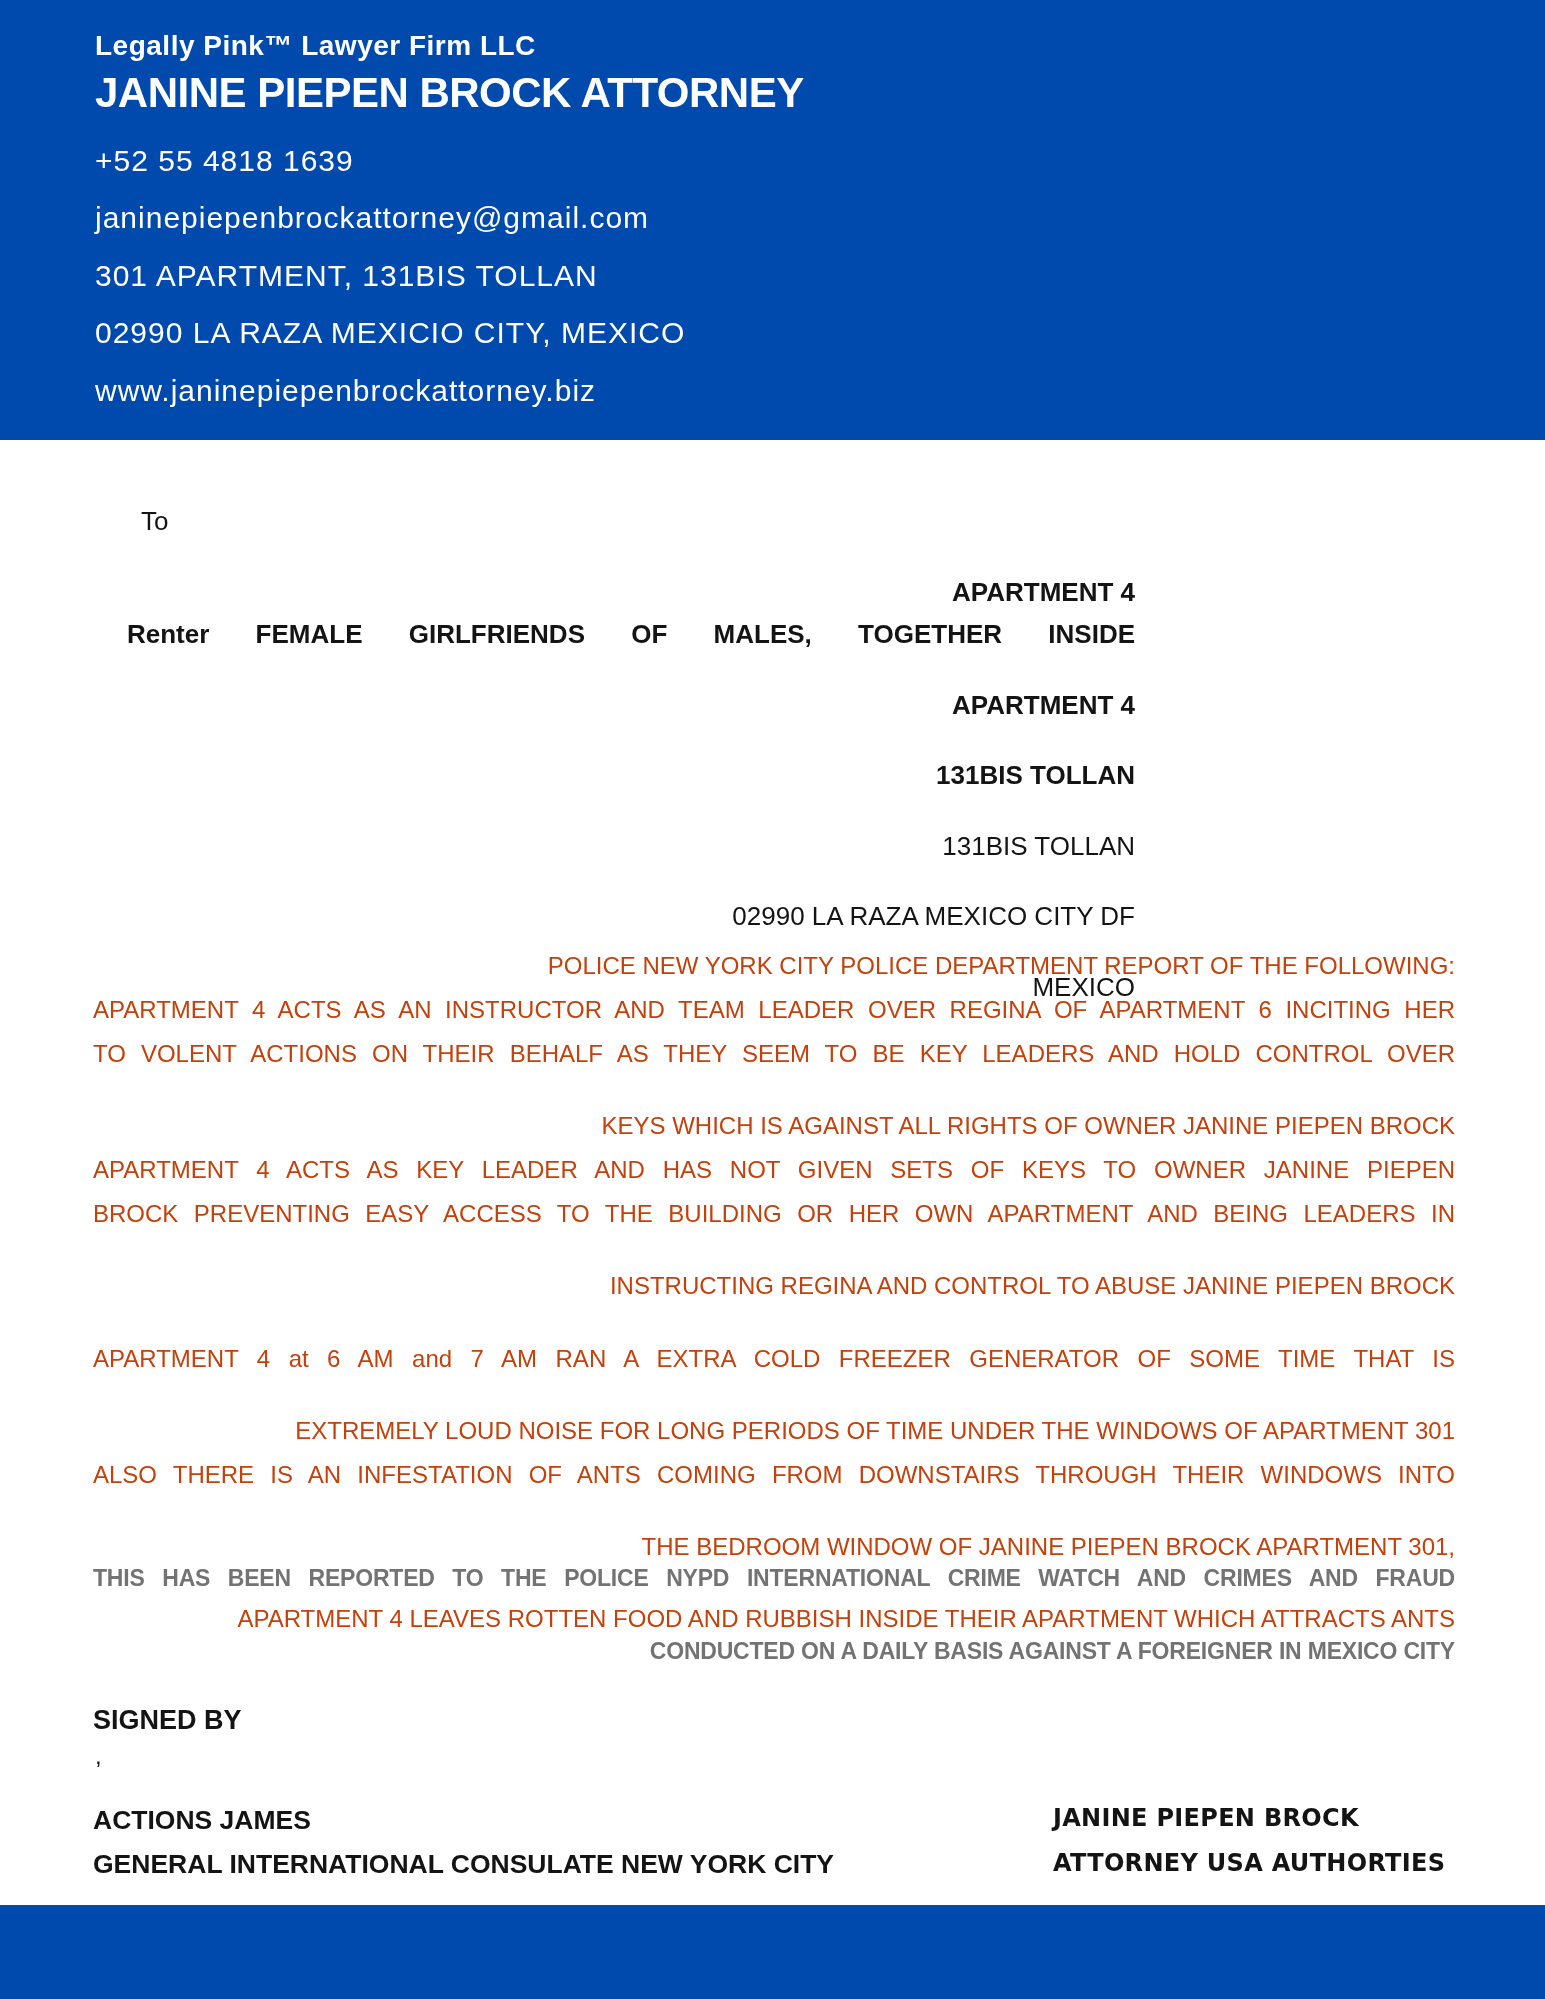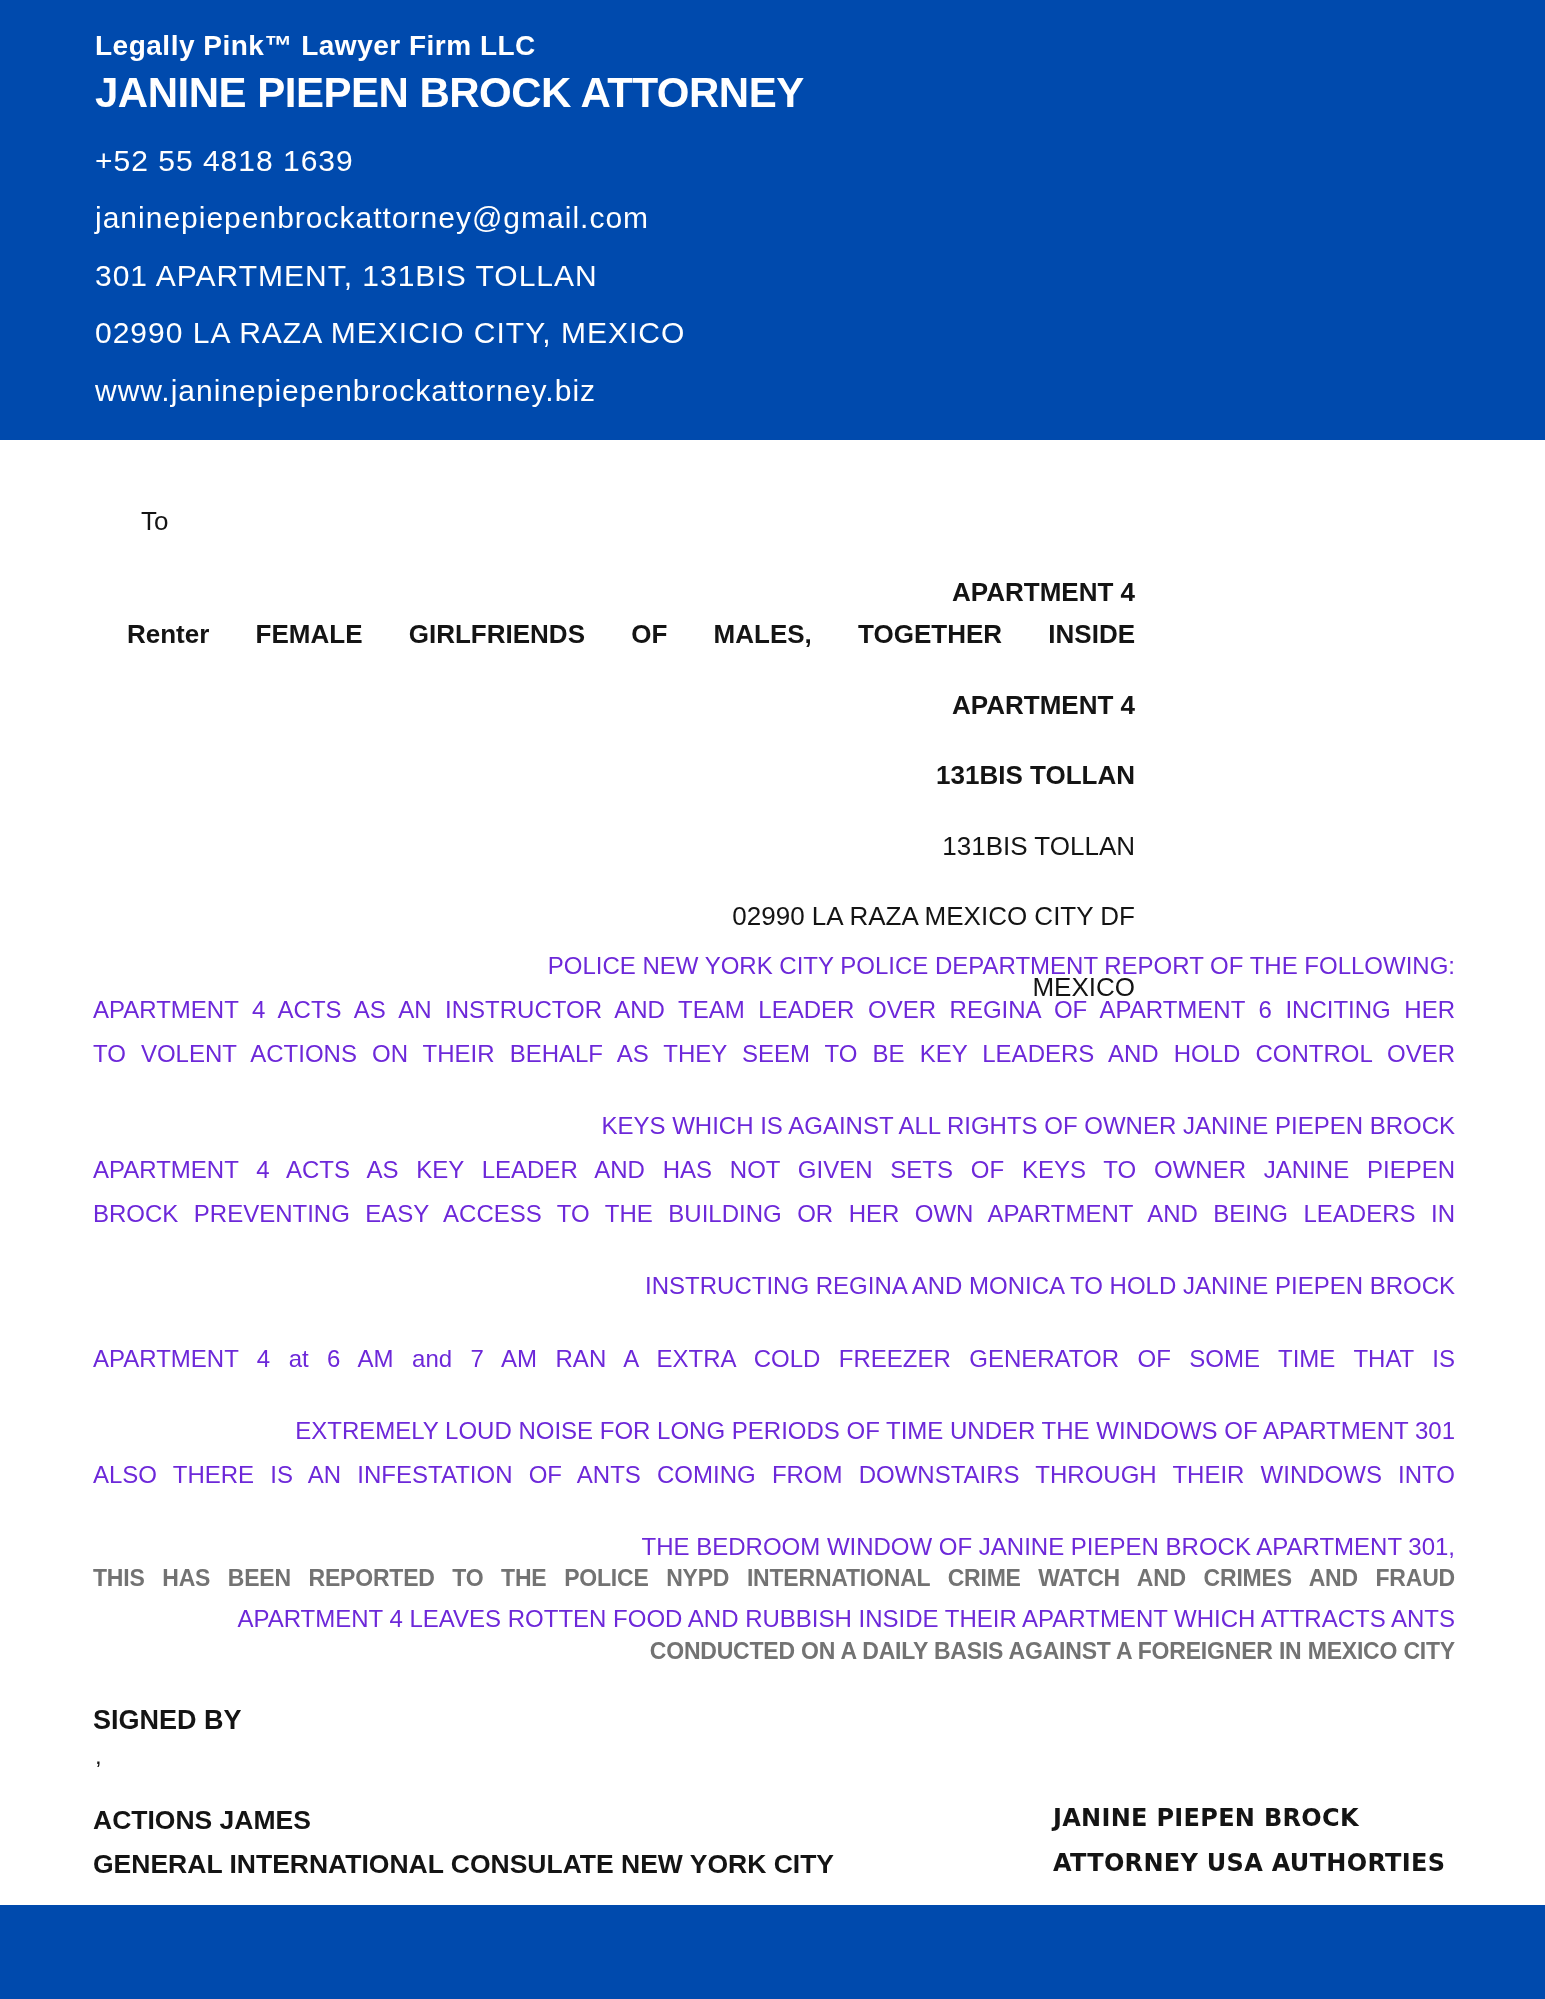--- a/index.html
+++ b/index.html
@@ -32,21 +32,21 @@
 
   
   .meta {
     position:absolute; left:900px; top:780px; width:545px;
     text-align:center; font-size:30px; line-height:49px; white-space:pre; color:#111;
   }
 
   
   .body1 {
     position:absolute; left:93px; top:916px; width:1362px;
-    font-size:24px; line-height:44px; color:#6d28d9;
+    font-size:24px; line-height:44px; color:#c2410c;
   }
   .pgap { height:29px; }
 
   .reported {
     position:absolute; left:93px; top:1556px; width:1362px;
     font-size:23px; line-height:45px; font-weight:700; letter-spacing:-0.2px; color:#737373;
   }
 
   
   .signed { position:absolute; left:93px; top:1705px; font-size:27px; font-weight:700; }
@@ -90,21 +90,21 @@
   </section>
 
 
   <section class="body1">
     <div class="ll">POLICE NEW YORK CITY POLICE DEPARTMENT REPORT OF THE FOLLOWING:</div>
     <div class="jl">APARTMENT 4 ACTS AS AN INSTRUCTOR AND TEAM LEADER OVER REGINA OF APARTMENT 6 INCITING HER</div>
     <div class="jl">TO VOLENT ACTIONS ON THEIR BEHALF AS THEY SEEM TO BE KEY LEADERS AND HOLD CONTROL OVER</div>
     <div class="ll">KEYS WHICH IS AGAINST ALL RIGHTS OF OWNER JANINE PIEPEN BROCK</div>
     <div class="jl">APARTMENT 4 ACTS AS KEY LEADER AND HAS NOT GIVEN SETS OF KEYS TO OWNER JANINE PIEPEN</div>
     <div class="jl">BROCK PREVENTING EASY ACCESS TO THE BUILDING OR HER OWN APARTMENT AND BEING LEADERS IN</div>
-    <div class="ll">INSTRUCTING REGINA AND MONICA TO HOLD JANINE PIEPEN BROCK</div>
+    <div class="ll">INSTRUCTING REGINA AND CONTROL TO ABUSE JANINE PIEPEN BROCK</div>
     <div class="pgap"></div>
     <div class="jl">APARTMENT 4 at 6 AM and 7 AM RAN A EXTRA COLD FREEZER GENERATOR OF SOME TIME THAT IS</div>
     <div class="ll">EXTREMELY LOUD NOISE FOR LONG PERIODS OF TIME UNDER THE WINDOWS OF APARTMENT 301</div>
     <div class="jl">ALSO THERE IS AN INFESTATION OF ANTS COMING FROM DOWNSTAIRS THROUGH THEIR WINDOWS INTO</div>
     <div class="ll">THE BEDROOM WINDOW OF JANINE PIEPEN BROCK APARTMENT 301,</div>
     <div class="ll">APARTMENT 4 LEAVES ROTTEN FOOD AND RUBBISH INSIDE THEIR APARTMENT WHICH ATTRACTS ANTS</div>
   </section>
 
   <section class="reported">
     <div class="jl">THIS HAS BEEN REPORTED TO THE POLICE NYPD INTERNATIONAL CRIME WATCH AND CRIMES AND FRAUD</div>

